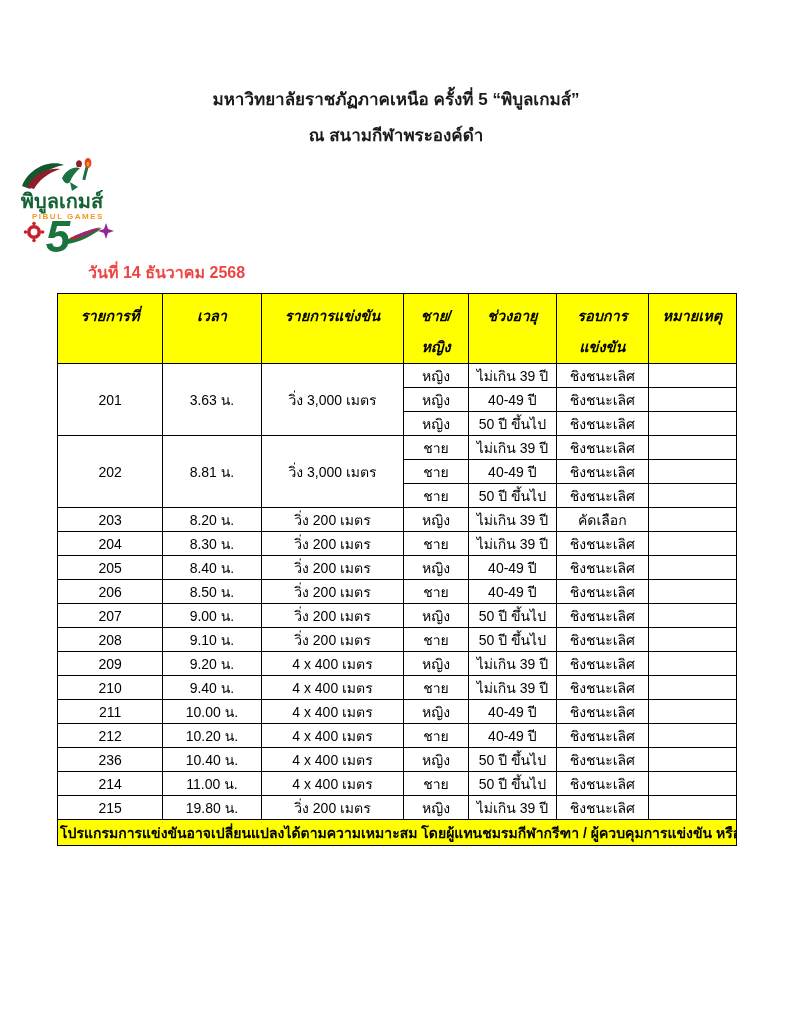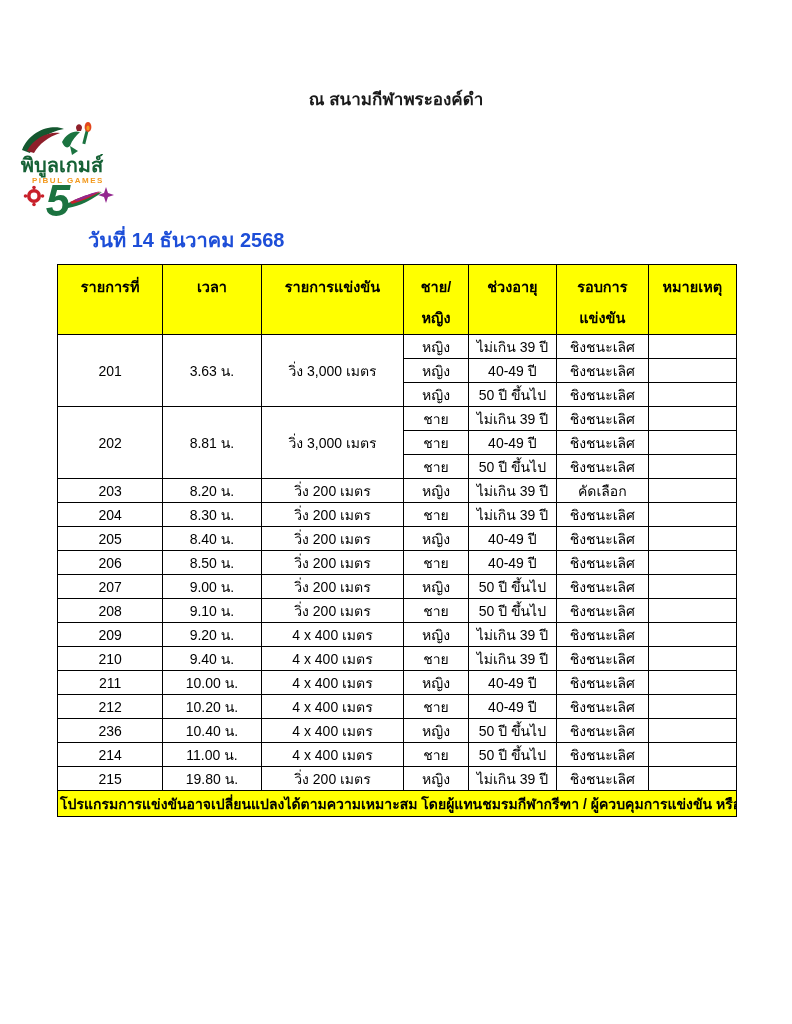--- a/index.html
+++ b/index.html
@@ -24,22 +24,22 @@
     line-height: 36px;
     color: #1a1a1a;
   }
   .logo-wrap {
     margin-top: 2px;
     height: 98px;
   }
   .date-line {
     margin: 6px 0 8px 88px;
     font-weight: bold;
-    font-size: 20px;
-    color: #1d4ed8;
+    font-size: 16px;
+    color: #ef4444;
   }
   table.schedule {
     border-collapse: collapse;
     table-layout: fixed;
     width: 680px;
     margin-left: 57px;
   }
   table.schedule td {
     border: 1px solid #000000;
     text-align: center;
@@ -51,34 +51,36 @@
     white-space: nowrap;
   }
   table.schedule thead td {
     background: #ffff00;
     font-weight: bold;
     font-size: 14.5px;
     vertical-align: top;
     height: 70px;
     padding-top: 7px;
     line-height: 31px;
+    font-style: italic;
   }
   table.schedule tr.footer-row td {
     background: #ffff00;
     font-weight: bold;
     font-size: 14px;
     height: 26px;
   }
 </style>
 </head>
 <body>
 
 <div class="page">
 
   <div class="title-block">
+    <div>มหาวิทยาลัยราชภัฏภาคเหนือ ครั้งที่ 5 “พิบูลเกมส์”</div>
     <div>ณ สนามกีฬาพระองค์ดำ</div>
   </div>
 
   <div class="logo-wrap">
     <svg width="124" height="98" viewBox="0 0 124 98">
 
       <path d="M22,30 C30,10 52,4 64,9 C48,12 36,20 30,33 Z" fill="#14572f"></path>
       <path d="M27,31 C34,17 50,11 60,13 C48,17 39,24 34,33 Z" fill="#8e1f2a"></path>
 
       <path d="M62,22 C66,14 74,10 80,12 C76,16 72,20 70,26 C67,29 64,27 62,22 Z" fill="#1b7340"></path>

